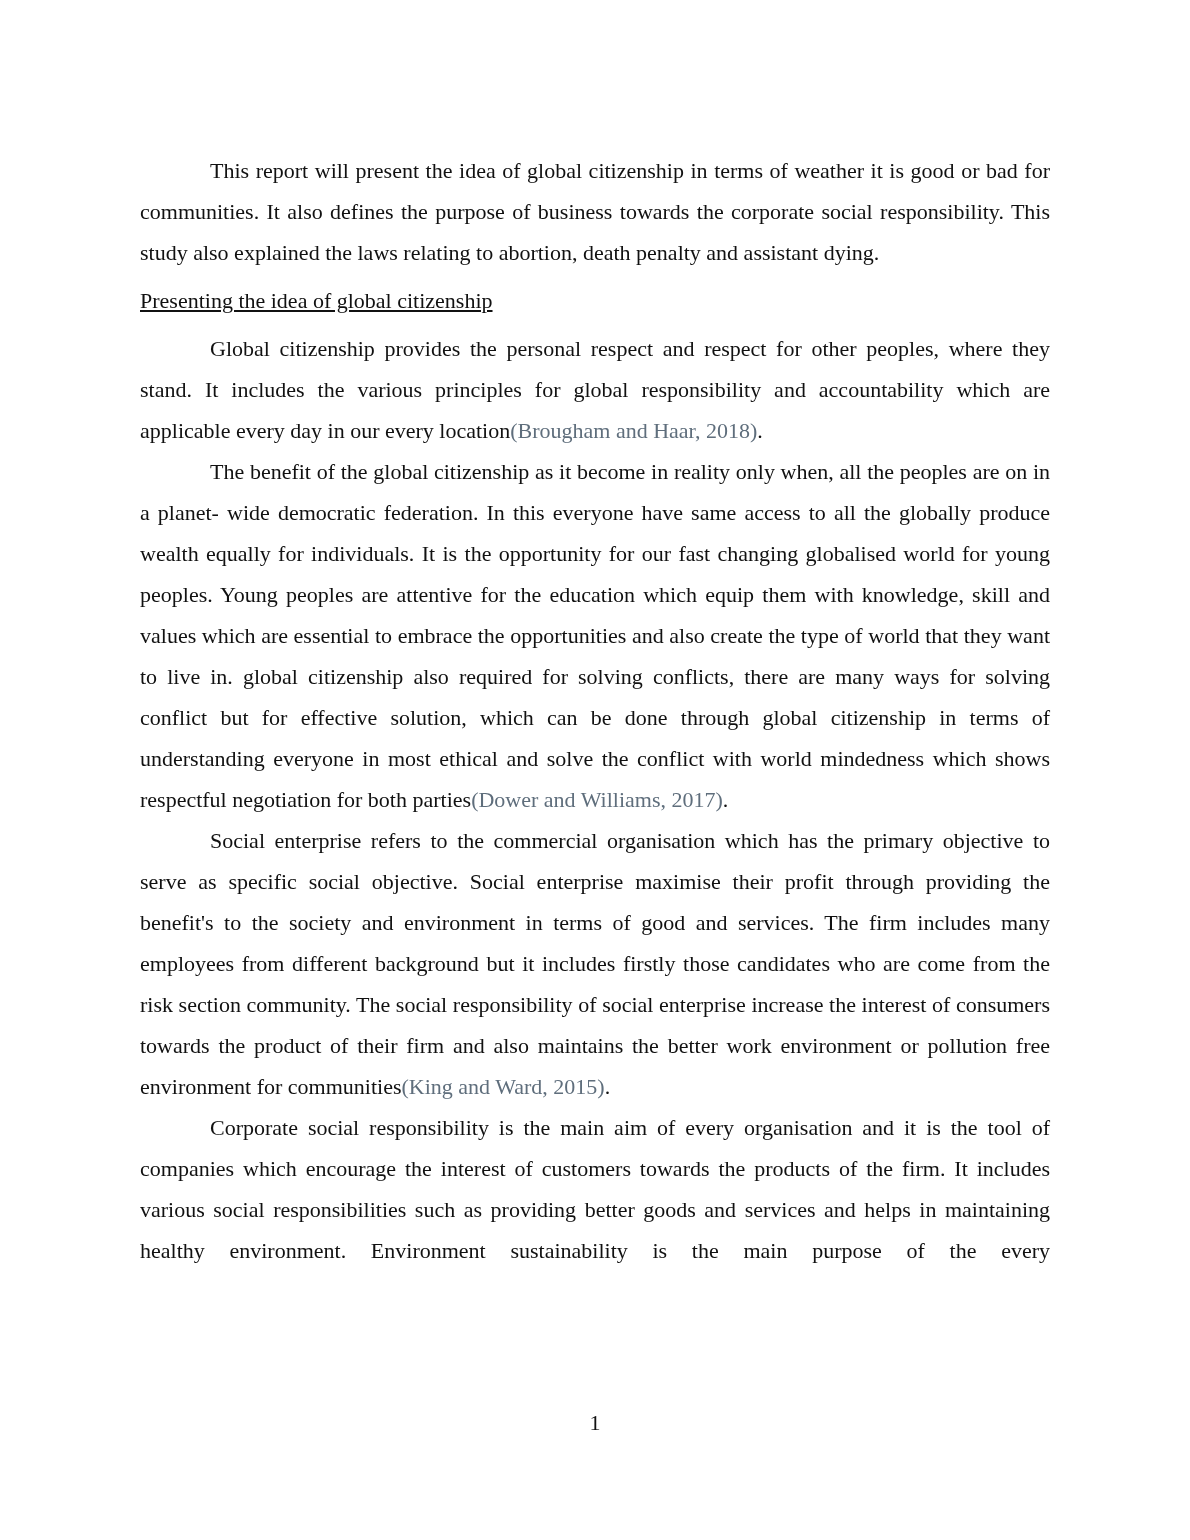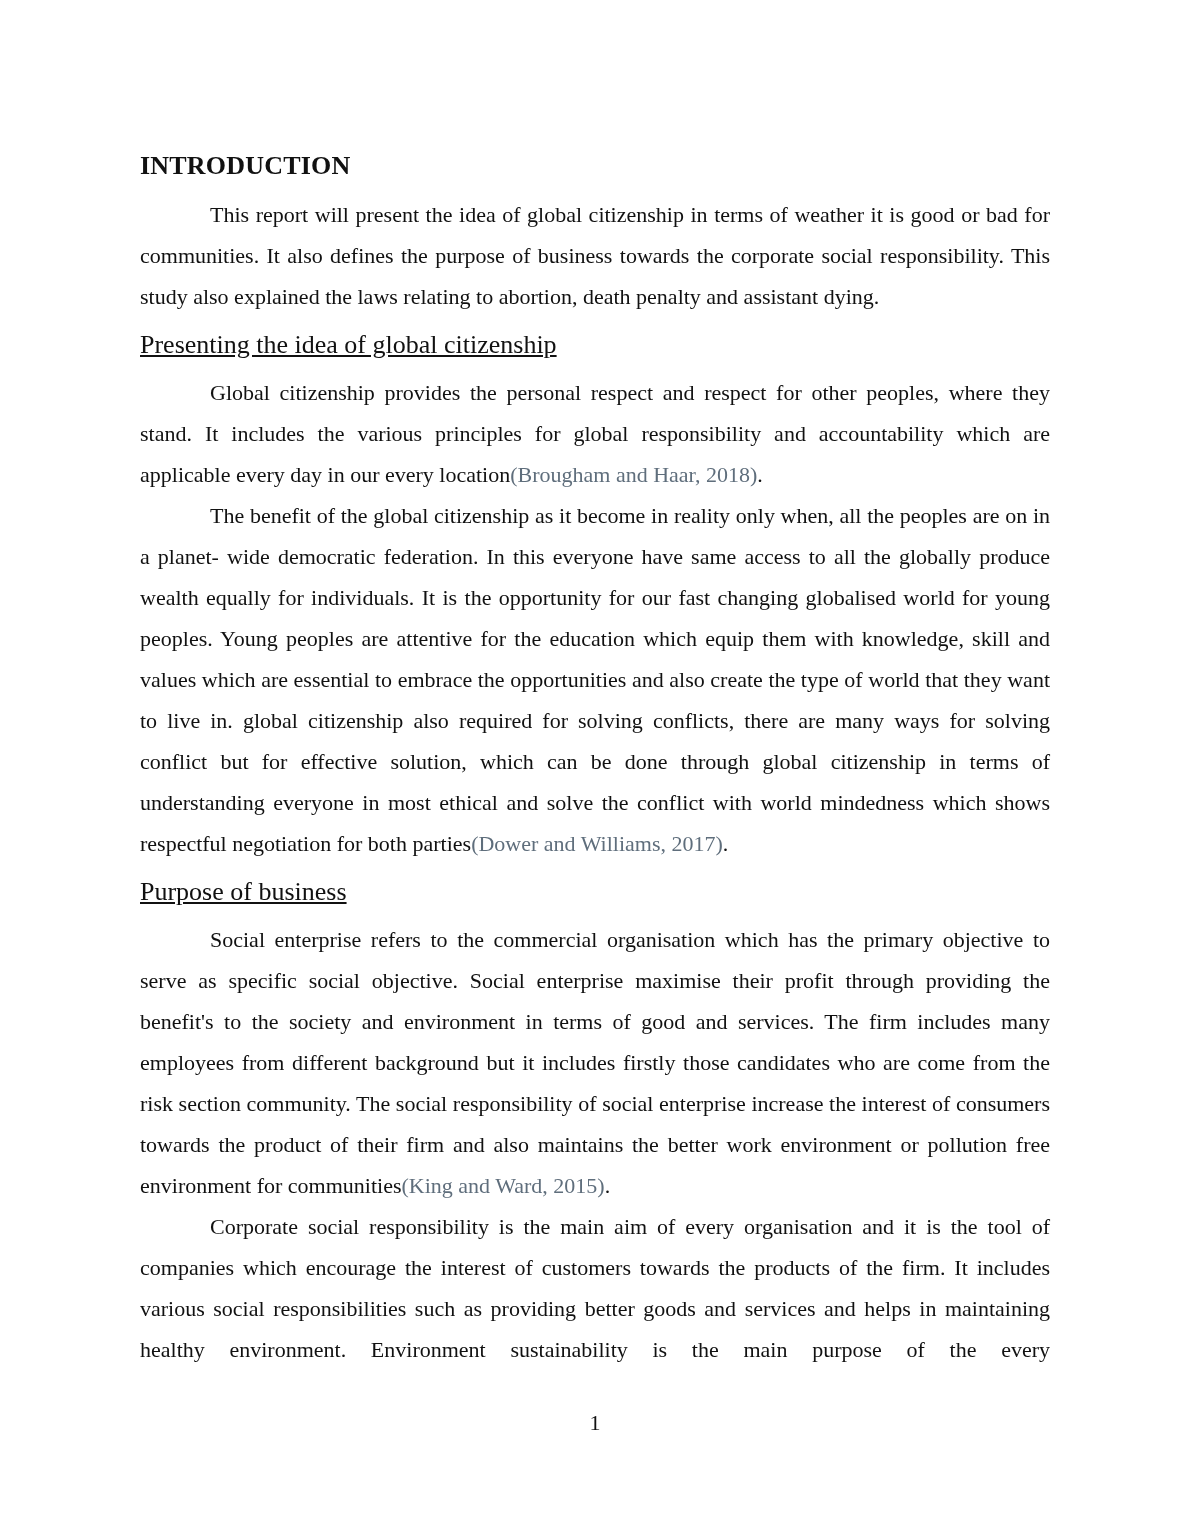--- a/index.html
+++ b/index.html
@@ -21,21 +21,21 @@
     line-height: 41px;
   }
   h1.doc-title {
     font-size: 26px;
     line-height: 32px;
     margin: 0 0 12px 0;
     font-weight: bold;
     letter-spacing: 0.2px;
   }
   h2.subheading {
-    font-size: 26px;
+    font-size: 22px;
     line-height: 41px;
     margin: 7px 0;
     font-weight: normal;
     text-decoration: underline;
   }
   p.para {
     margin: 0;
     text-align: justify;
     text-indent: 70px;
   }
@@ -54,31 +54,29 @@
     text-align: center;
     font-size: 22px;
     line-height: 41px;
   }
 </style>
 </head>
 <body>
 
 <div class="sheet">
 
-  <h1 class="doc-title">INTRODUCTION</h1>
 
   <p class="para"><span>This report will present the idea of global citizenship in terms of weather it is good or bad for communities. It also defines the purpose of business towards the corporate social responsibility. This study also explained the laws relating to abortion, death penalty and assistant dying.</span></p>
 
   <h2 class="subheading">Presenting the idea of global citizenship</h2>
 
   <p class="para"><span>Global citizenship provides the personal respect and respect for other peoples, where they stand. It includes the various principles for global responsibility and accountability which are applicable every day in our every location</span><span class="citation">(Brougham and Haar, 2018)</span><span>.</span></p>
 
   <p class="para"><span>The benefit of the global citizenship as it become in reality only when, all the peoples are on in a planet- wide democratic federation. In this everyone have same access to all the globally produce wealth equally for individuals. It is the opportunity for our fast changing globalised world for young peoples. Young peoples are attentive for the education which equip them with knowledge, skill and values which are essential to embrace the opportunities and also create the type of world that they want to live in. global citizenship also required for solving conflicts, there are many ways for solving conflict but for effective solution, which can be done through global citizenship in terms of understanding everyone in most ethical and solve the conflict with world mindedness which shows respectful negotiation for both parties</span><span class="citation">(Dower and Williams, 2017)</span><span>.</span></p>
 
-  <h2 class="subheading">Purpose of business</h2>
 
   <p class="para"><span>Social enterprise refers to the commercial organisation which has the primary objective to serve as specific social objective. Social enterprise maximise their profit through providing the benefit's to the society and environment in terms of good and services. The firm includes many employees from different background but it includes firstly those candidates who are come from the risk section community. The social responsibility of social enterprise increase the interest of consumers towards the product of their firm and also maintains the better work environment or pollution free environment for communities</span><span class="citation">(King and Ward, 2015)</span><span>.</span></p>
 
   <p class="para justify-last"><span>Corporate social responsibility is the main aim of every organisation and it is the tool of companies which encourage the interest of customers towards the products of the firm. It includes various social responsibilities such as providing better goods and services and helps in maintaining healthy environment. Environment sustainability is the main purpose of the every</span><span class="citation"></span><span></span></p>
 
   <div class="page-number">1</div>
 
 </div>
 
 </body></html>

